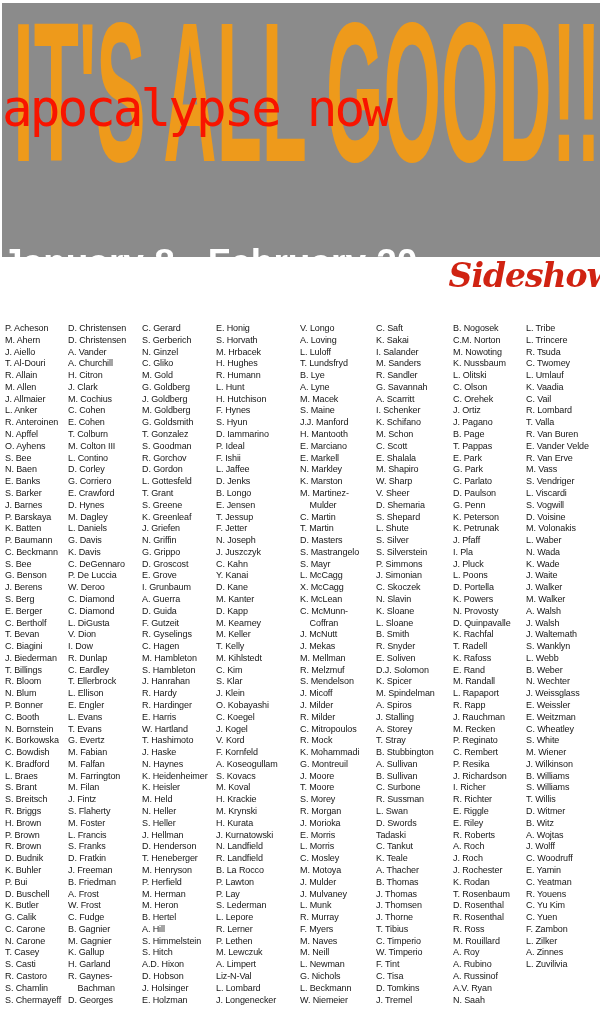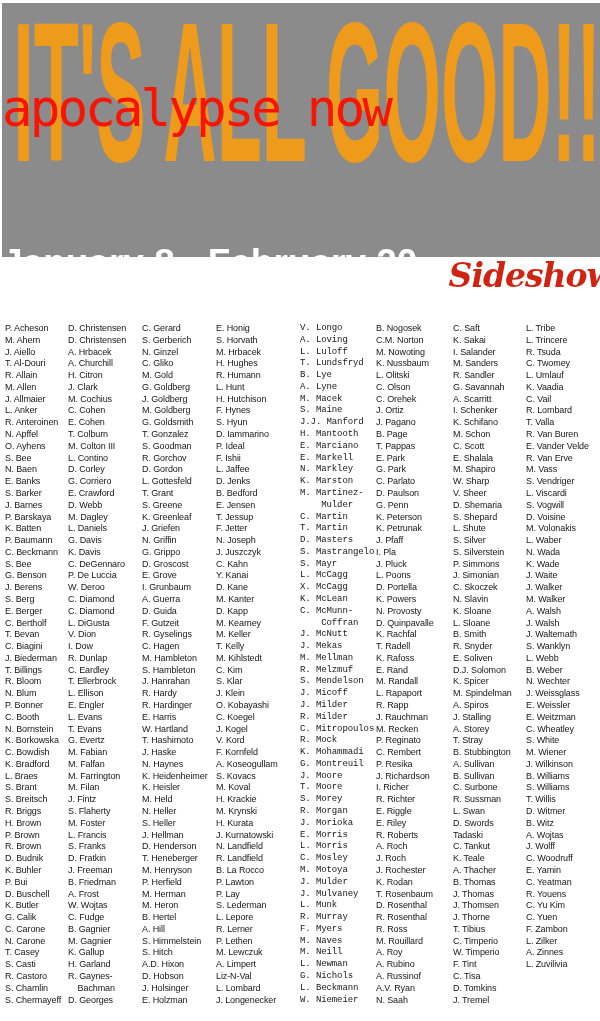--- a/index.html
+++ b/index.html
@@ -49,21 +49,21 @@
   }
   .roster{
     position:absolute;top:323px;left:5px;width:592px;
     display:flex;flex-direction:row;
   }
   .roster .col{flex:0 0 auto;}
   .roster .col:nth-child(1){width:63px;}
   .roster .col:nth-child(2){width:74px;}
   .roster .col:nth-child(3){width:74px;}
   .roster .col:nth-child(4){width:84px;}
-  .roster .col:nth-child(5){width:76px;font-family:Liberation Mono, monospace;}
+  .roster .col:nth-child(5){width:76px;}
   .roster .col:nth-child(6){width:77px;}
   .roster .col:nth-child(7){width:73px;}
   .roster .col:nth-child(8){width:71px;}
   .roster .name{
     font-size:9px;line-height:11.78px;color:#161616;
     white-space:pre;letter-spacing:-0.1px;
   }
 </style>
 </head>
 <body>
@@ -140,34 +140,34 @@
         <div class="name">N. Carone</div>
         <div class="name">T. Casey</div>
         <div class="name">S. Casti</div>
         <div class="name">R. Castoro</div>
         <div class="name">S. Chamlin</div>
         <div class="name">S. Chermayeff</div>
       </div>
       <div class="col">
         <div class="name">D. Christensen</div>
         <div class="name">D. Christensen</div>
-        <div class="name">A. Hrbacek</div>
+        <div class="name">A. Vander</div>
         <div class="name">A. Churchill</div>
         <div class="name">H. Citron</div>
         <div class="name">J. Clark</div>
         <div class="name">M. Cochius</div>
         <div class="name">C. Cohen</div>
         <div class="name">E. Cohen</div>
         <div class="name">T. Colburn</div>
         <div class="name">M. Colton III</div>
         <div class="name">L. Contino</div>
         <div class="name">D. Corley</div>
         <div class="name">G. Corriero</div>
         <div class="name">E. Crawford</div>
-        <div class="name">D. Webb</div>
+        <div class="name">D. Hynes</div>
         <div class="name">M. Dagley</div>
         <div class="name">L. Daniels</div>
         <div class="name">G. Davis</div>
         <div class="name">K. Davis</div>
         <div class="name">C. DeGennaro</div>
         <div class="name">P. De Luccia</div>
         <div class="name">W. Deroo</div>
         <div class="name">C. Diamond</div>
         <div class="name">C. Diamond</div>
         <div class="name">L. DiGusta</div>
@@ -187,21 +187,21 @@
         <div class="name">M. Filan</div>
         <div class="name">J. Fintz</div>
         <div class="name">S. Flaherty</div>
         <div class="name">M. Foster</div>
         <div class="name">L. Francis</div>
         <div class="name">S. Franks</div>
         <div class="name">D. Fratkin</div>
         <div class="name">J. Freeman</div>
         <div class="name">B. Friedman</div>
         <div class="name">A. Frost</div>
-        <div class="name">W. Wojtas</div>
+        <div class="name">W. Frost</div>
         <div class="name">C. Fudge</div>
         <div class="name">B. Gagnier</div>
         <div class="name">M. Gagnier</div>
         <div class="name">K. Gallup</div>
         <div class="name">H. Garland</div>
         <div class="name">R. Gaynes-</div>
         <div class="name">    Bachman</div>
         <div class="name">D. Georges</div>
       </div>
       <div class="col">
@@ -272,21 +272,21 @@
         <div class="name">R. Humann</div>
         <div class="name">L. Hunt</div>
         <div class="name">H. Hutchison</div>
         <div class="name">F. Hynes</div>
         <div class="name">S. Hyun</div>
         <div class="name">D. Iammarino</div>
         <div class="name">P. Ideal</div>
         <div class="name">F. Ishii</div>
         <div class="name">L. Jaffee</div>
         <div class="name">D. Jenks</div>
-        <div class="name">B. Bedford</div>
+        <div class="name">B. Longo</div>
         <div class="name">E. Jensen</div>
         <div class="name">T. Jessup</div>
         <div class="name">F. Jetter</div>
         <div class="name">N. Joseph</div>
         <div class="name">J. Juszczyk</div>
         <div class="name">C. Kahn</div>
         <div class="name">Y. Kanai</div>
         <div class="name">D. Kane</div>
         <div class="name">M. Kanter</div>
         <div class="name">D. Kapp</div>
@@ -378,20 +378,80 @@
         <div class="name">R. Murray</div>
         <div class="name">F. Myers</div>
         <div class="name">M. Naves</div>
         <div class="name">M. Neill</div>
         <div class="name">L. Newman</div>
         <div class="name">G. Nichols</div>
         <div class="name">L. Beckmann</div>
         <div class="name">W. Niemeier</div>
       </div>
       <div class="col">
+        <div class="name">C. Saft</div>
+        <div class="name">K. Sakai</div>
+        <div class="name">I. Salander</div>
+        <div class="name">M. Sanders</div>
+        <div class="name">R. Sandler</div>
+        <div class="name">G. Savannah</div>
+        <div class="name">A. Scarritt</div>
+        <div class="name">I. Schenker</div>
+        <div class="name">K. Schifano</div>
+        <div class="name">M. Schon</div>
+        <div class="name">C. Scott</div>
+        <div class="name">E. Shalala</div>
+        <div class="name">M. Shapiro</div>
+        <div class="name">W. Sharp</div>
+        <div class="name">V. Sheer</div>
+        <div class="name">D. Shemaria</div>
+        <div class="name">S. Shepard</div>
+        <div class="name">L. Shute</div>
+        <div class="name">S. Silver</div>
+        <div class="name">S. Silverstein</div>
+        <div class="name">P. Simmons</div>
+        <div class="name">J. Simonian</div>
+        <div class="name">C. Skoczek</div>
+        <div class="name">N. Slavin</div>
+        <div class="name">K. Sloane</div>
+        <div class="name">L. Sloane</div>
+        <div class="name">B. Smith</div>
+        <div class="name">R. Snyder</div>
+        <div class="name">E. Soliven</div>
+        <div class="name">D.J. Solomon</div>
+        <div class="name">K. Spicer</div>
+        <div class="name">M. Spindelman</div>
+        <div class="name">A. Spiros</div>
+        <div class="name">J. Stalling</div>
+        <div class="name">A. Storey</div>
+        <div class="name">T. Stray</div>
+        <div class="name">B. Stubbington</div>
+        <div class="name">A. Sullivan</div>
+        <div class="name">B. Sullivan</div>
+        <div class="name">C. Surbone</div>
+        <div class="name">R. Sussman</div>
+        <div class="name">L. Swan</div>
+        <div class="name">D. Swords</div>
+        <div class="name">Tadaski</div>
+        <div class="name">C. Tankut</div>
+        <div class="name">K. Teale</div>
+        <div class="name">A. Thacher</div>
+        <div class="name">B. Thomas</div>
+        <div class="name">J. Thomas</div>
+        <div class="name">J. Thomsen</div>
+        <div class="name">J. Thorne</div>
+        <div class="name">T. Tibius</div>
+        <div class="name">C. Timperio</div>
+        <div class="name">W. Timperio</div>
+        <div class="name">F. Tint</div>
+        <div class="name">C. Tisa</div>
+        <div class="name">D. Tomkins</div>
+        <div class="name">J. Tremel</div>
+      </div>
+      <div class="col">
         <div class="name">B. Nogosek</div>
         <div class="name">C.M. Norton</div>
         <div class="name">M. Nowoting</div>
         <div class="name">K. Nussbaum</div>
         <div class="name">L. Olitski</div>
         <div class="name">C. Olson</div>
         <div class="name">C. Orehek</div>
         <div class="name">J. Ortiz</div>
         <div class="name">J. Pagano</div>
         <div class="name">B. Page</div>
@@ -438,80 +498,20 @@
         <div class="name">R. Rosenthal</div>
         <div class="name">R. Ross</div>
         <div class="name">M. Rouillard</div>
         <div class="name">A. Roy</div>
         <div class="name">A. Rubino</div>
         <div class="name">A. Russinof</div>
         <div class="name">A.V. Ryan</div>
         <div class="name">N. Saah</div>
       </div>
       <div class="col">
-        <div class="name">C. Saft</div>
-        <div class="name">K. Sakai</div>
-        <div class="name">I. Salander</div>
-        <div class="name">M. Sanders</div>
-        <div class="name">R. Sandler</div>
-        <div class="name">G. Savannah</div>
-        <div class="name">A. Scarritt</div>
-        <div class="name">I. Schenker</div>
-        <div class="name">K. Schifano</div>
-        <div class="name">M. Schon</div>
-        <div class="name">C. Scott</div>
-        <div class="name">E. Shalala</div>
-        <div class="name">M. Shapiro</div>
-        <div class="name">W. Sharp</div>
-        <div class="name">V. Sheer</div>
-        <div class="name">D. Shemaria</div>
-        <div class="name">S. Shepard</div>
-        <div class="name">L. Shute</div>
-        <div class="name">S. Silver</div>
-        <div class="name">S. Silverstein</div>
-        <div class="name">P. Simmons</div>
-        <div class="name">J. Simonian</div>
-        <div class="name">C. Skoczek</div>
-        <div class="name">N. Slavin</div>
-        <div class="name">K. Sloane</div>
-        <div class="name">L. Sloane</div>
-        <div class="name">B. Smith</div>
-        <div class="name">R. Snyder</div>
-        <div class="name">E. Soliven</div>
-        <div class="name">D.J. Solomon</div>
-        <div class="name">K. Spicer</div>
-        <div class="name">M. Spindelman</div>
-        <div class="name">A. Spiros</div>
-        <div class="name">J. Stalling</div>
-        <div class="name">A. Storey</div>
-        <div class="name">T. Stray</div>
-        <div class="name">B. Stubbington</div>
-        <div class="name">A. Sullivan</div>
-        <div class="name">B. Sullivan</div>
-        <div class="name">C. Surbone</div>
-        <div class="name">R. Sussman</div>
-        <div class="name">L. Swan</div>
-        <div class="name">D. Swords</div>
-        <div class="name">Tadaski</div>
-        <div class="name">C. Tankut</div>
-        <div class="name">K. Teale</div>
-        <div class="name">A. Thacher</div>
-        <div class="name">B. Thomas</div>
-        <div class="name">J. Thomas</div>
-        <div class="name">J. Thomsen</div>
-        <div class="name">J. Thorne</div>
-        <div class="name">T. Tibius</div>
-        <div class="name">C. Timperio</div>
-        <div class="name">W. Timperio</div>
-        <div class="name">F. Tint</div>
-        <div class="name">C. Tisa</div>
-        <div class="name">D. Tomkins</div>
-        <div class="name">J. Tremel</div>
-      </div>
-      <div class="col">
         <div class="name">L. Tribe</div>
         <div class="name">L. Trincere</div>
         <div class="name">R. Tsuda</div>
         <div class="name">C. Twomey</div>
         <div class="name">L. Umlauf</div>
         <div class="name">K. Vaadia</div>
         <div class="name">C. Vail</div>
         <div class="name">R. Lombard</div>
         <div class="name">T. Valla</div>
         <div class="name">R. Van Buren</div>

